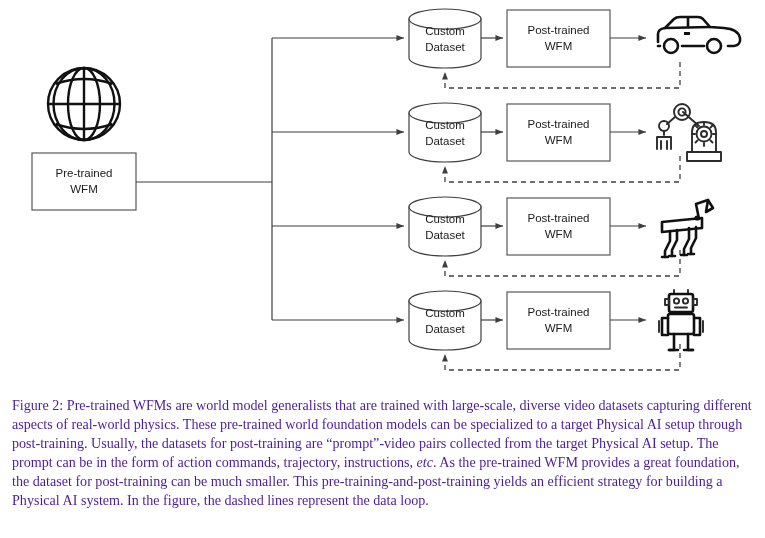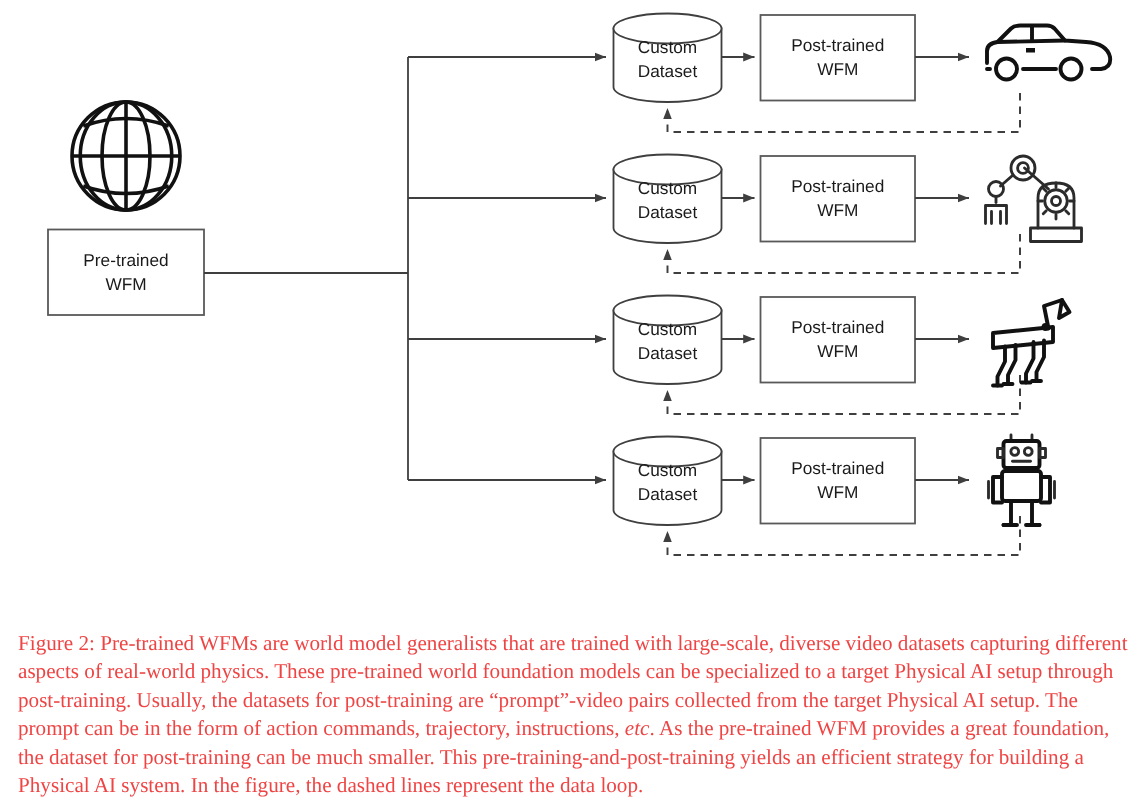--- a/index.html
+++ b/index.html
@@ -83,23 +83,22 @@
     stroke-linecap: round;
   }
   #caption {
     position: absolute;
     left: 12px;
     top: 396px;
     width: 742px;
     font-family: "Liberation Serif", serif;
     font-size: 14.1px;
     line-height: 18.9px;
-    color: #ef4444;
+    color: #4c1d95;
     text-align: left;
-    margin-top: 24px;
   }
   #caption .it { font-style: italic; }
 </style>
 </head>
 <body>
 
 <div id="figure-area">
   <svg id="figure-svg" viewBox="0 0 765 388" xmlns="http://www.w3.org/2000/svg">
 
     <defs>

